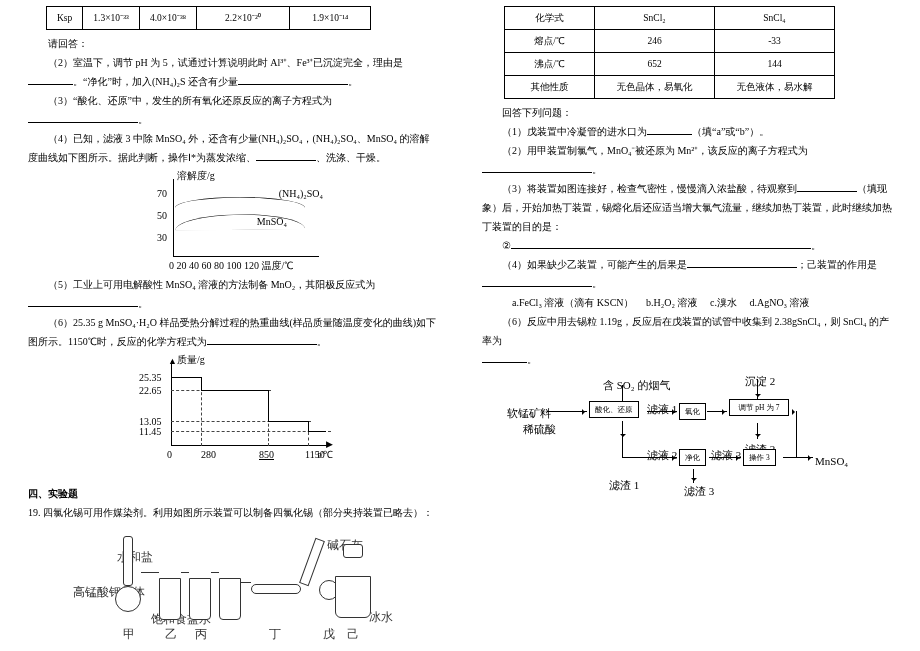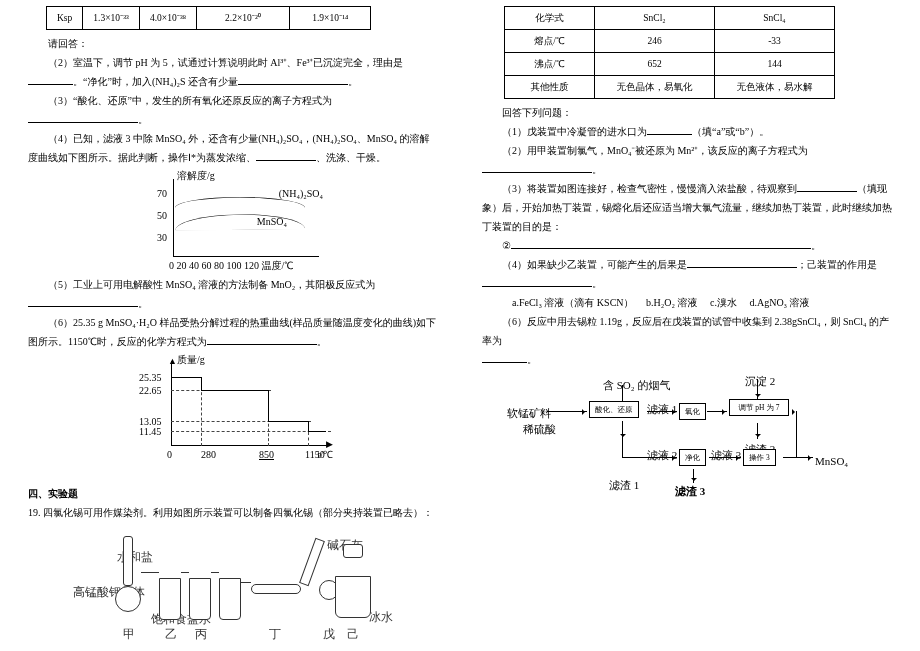--- a/index.html
+++ b/index.html
@@ -286,21 +286,21 @@
       <div class="arrU" style="left:250px; top:48px; height:16px;"></div>
       <div class="flbl" style="left:238px; top:64px;">滤渣 2</div>
 
       <div class="arrU" style="left:250px; top:4px; height:20px;"></div>
       <div class="flbl" style="left:238px; top:-4px;">沉淀 2</div>
 
       <div class="arr" style="left:140px; top:82px; width:30px;"></div>
       <div class="flbl" style="left:140px; top:70px;">滤液 2</div>
       <div class="box" style="left:172px; top:74px;">净化</div>
       <div class="arrU" style="left:186px; top:94px; height:14px;"></div>
-      <div class="flbl" style="left:168px; top:106px;font-weight:bold;">滤渣 3</div>
+      <div class="flbl" style="left:177px; top:106px;">滤渣 3</div>
 
       <div class="arr" style="left:202px; top:82px; width:32px;"></div>
       <div class="flbl" style="left:204px; top:70px;">滤液 3</div>
       <div class="box" style="left:236px; top:74px;">操作 3</div>
 
       <div class="arr" style="left:276px; top:82px; width:30px;"></div>
       <div class="flbl" style="left:308px; top:76px;">MnSO₄</div>
 
       <div style="position:absolute; left:115px; top:46px; height:36px; border-left:1px solid #000;"></div>
       <div style="position:absolute; left:115px; top:82px; width:25px; border-top:1px solid #000;"></div>

